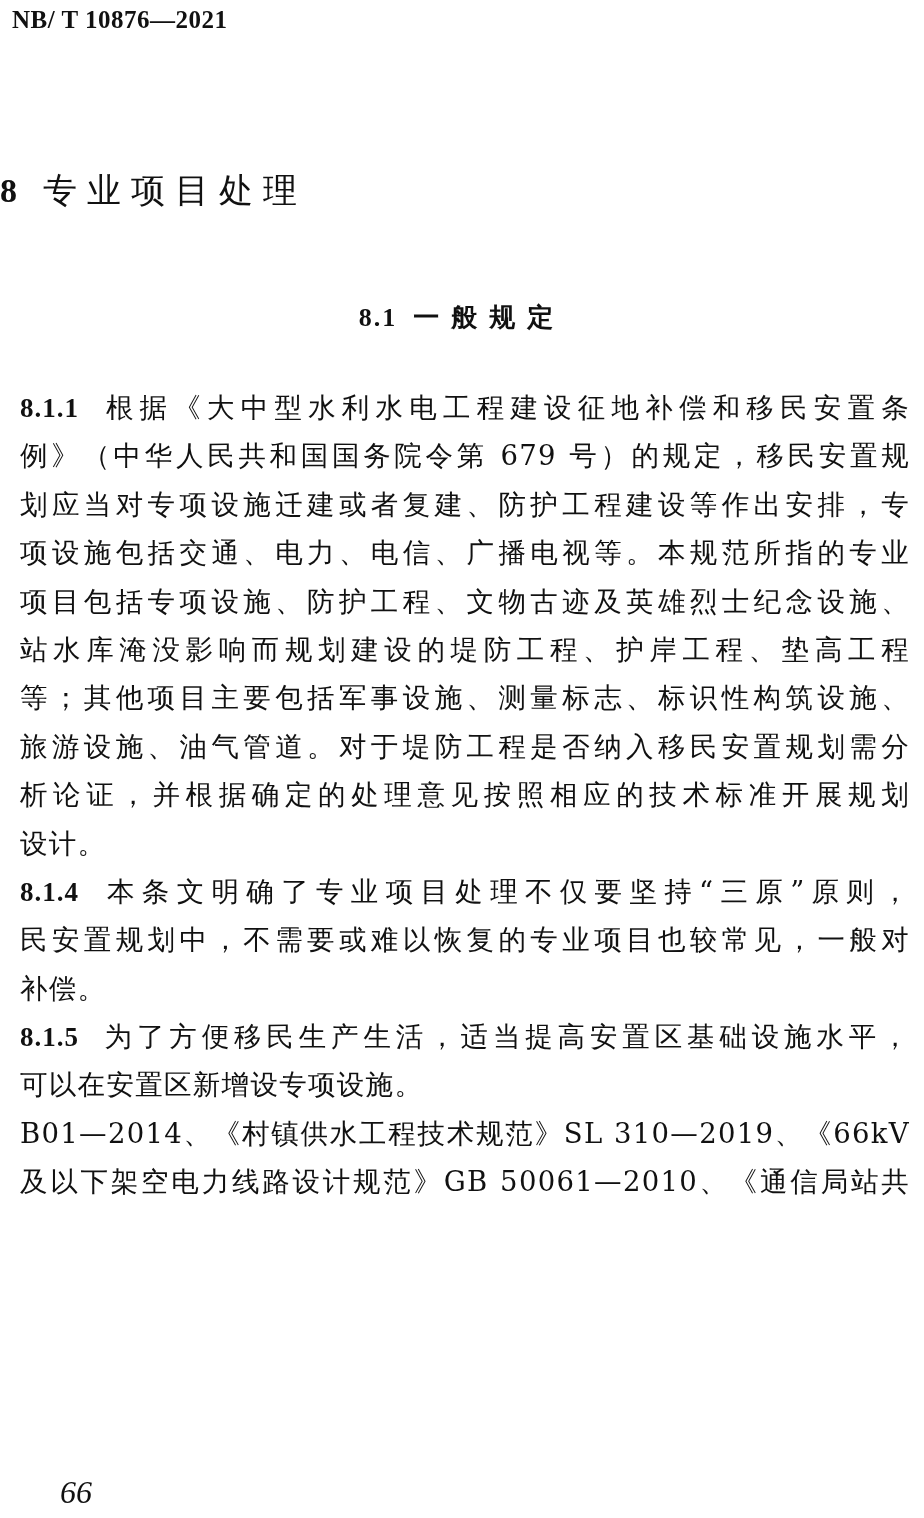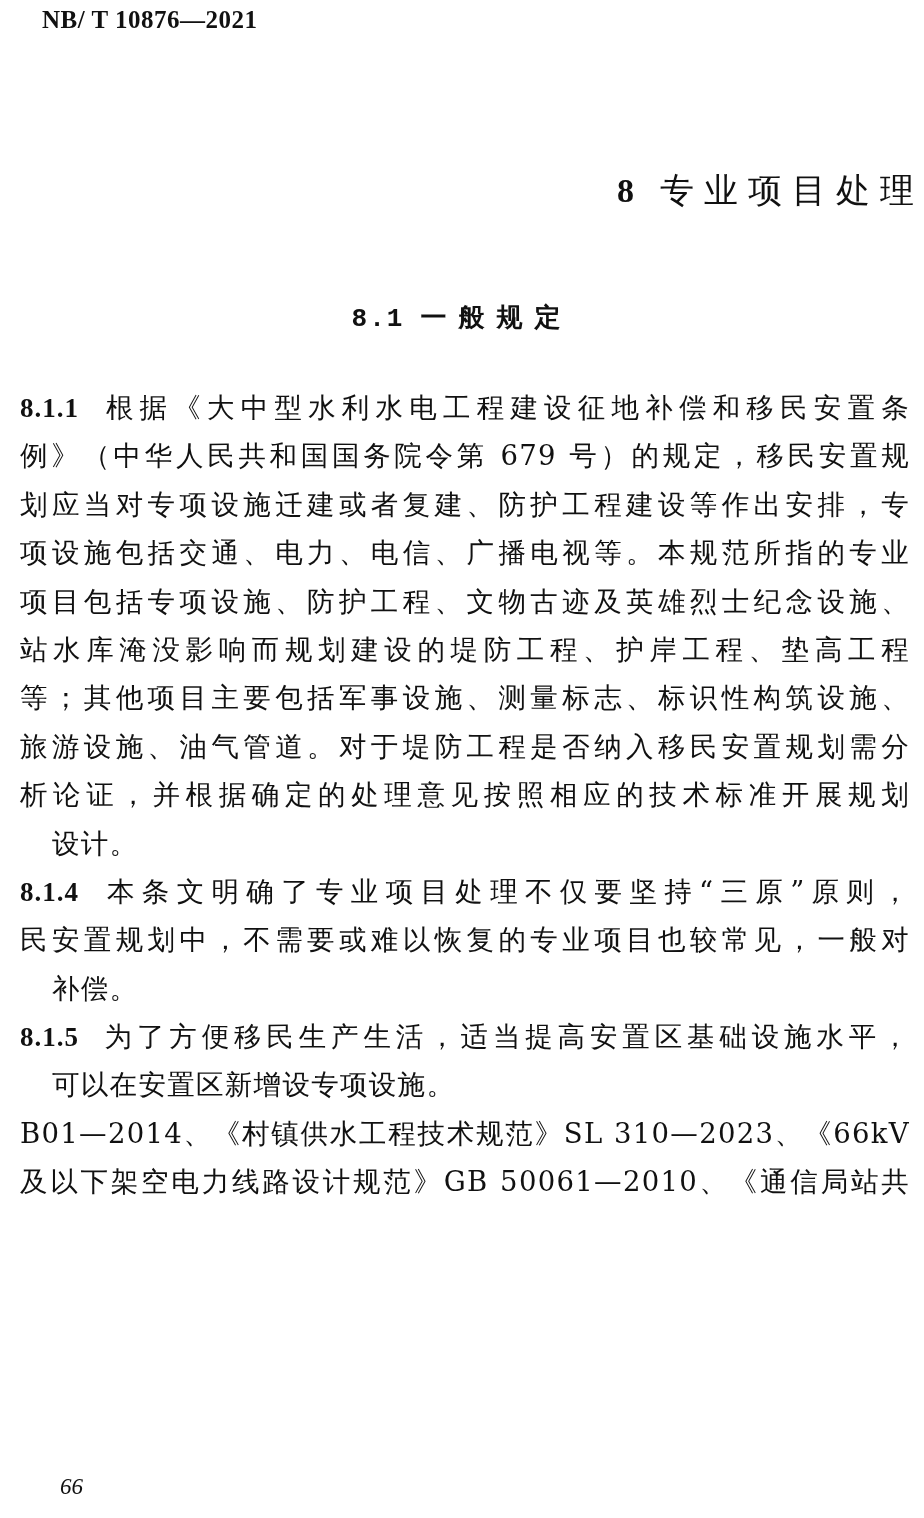--- a/index.html
+++ b/index.html
@@ -4,46 +4,46 @@
   <style>
     html, body { margin: 0; padding: 0; background: #ffffff; }
     body {
       width: 924px; height: 1518px; position: relative; overflow: hidden;
       color: #111111;
       font-family: "DejaVu Serif", "Liberation Serif", serif;
     }
     .header {
       position: absolute; left: 12px; top: 6px;
       font-family: "Liberation Serif", serif; font-weight: bold;
-      font-size: 25px; letter-spacing: 0.5px; color: #111; margin-left: 30px;
+      font-size: 25px; letter-spacing: 0.5px; color: #111;
     }
     .chapter-title {
       position: absolute; left: 0; width: 924px; top: 168px;
-      text-align: right; font-size: 34px; letter-spacing: 10px;
+      text-align: left; font-size: 34px; letter-spacing: 10px;
     }
     .chapter-title .num { font-family: "Liberation Serif", serif; font-weight: bold; margin-right: 26px; letter-spacing: 0; }
     .section-title {
       position: absolute; left: 0; width: 924px; top: 300px;
       text-align: center; font-size: 26px; font-weight: bold; letter-spacing: 12px;
     }
-    .section-title .num { font-family: Liberation Mono, monospace; letter-spacing: 2px; margin-right: 16px; text-align: right; }
+    .section-title .num { font-family: Liberation Serif, serif; letter-spacing: 2px; margin-right: 16px; text-align: right; }
     .body-text { position: absolute; left: 20px; top: 383px; width: 890px; }
     .line {
       height: 48.4px; line-height: 48.4px; font-size: 27.5px;
       white-space: nowrap; letter-spacing: 1.3px; text-align: justify;
       text-align-last: justify;
     }
-    .line.last { text-align-last: left; margin-left: 32px; }
+    .line.last { text-align-last: left; }
     .clause-no {
       font-family: "Liberation Serif", serif; font-weight: bold;
       font-size: 27px; margin-right: 22px; letter-spacing: 1px;
     }
     .page-number {
       position: absolute; left: 60px; top: 1474px;
-      font-family: "Liberation Serif", serif; font-style: italic; font-size: 23px;
+      font-family: "Liberation Serif", serif; font-style: italic; font-size: 32px;
     }
   </style>
 </head>
 <body>
 
 <div class="header">NB/ T 10876—2021</div>
 
 <div class="chapter-title">
   <span class="num">8</span><span>专业项目处理</span>
 </div>
@@ -65,17 +65,17 @@
   <div class="line">析论证，并根据确定的处理意见按照相应的技术标准开展规划</div>
   <div class="line last">设计。</div>
 
   <div class="line"><span class="clause-no">8.1.4</span><span>本条文明确了专业项目处理不仅要坚持“三原”原则，</span></div>
   <div class="line">民安置规划中，不需要或难以恢复的专业项目也较常见，一般对</div>
   <div class="line last">补偿。</div>
 
   <div class="line"><span class="clause-no">8.1.5</span><span>为了方便移民生产生活，适当提高安置区基础设施水平，</span></div>
   <div class="line last">可以在安置区新增设专项设施。</div>
 
-  <div class="line">B01—2014、《村镇供水工程技术规范》SL 310—2023、《66kV</div>
+  <div class="line">B01—2014、《村镇供水工程技术规范》SL 310—2019、《66kV</div>
   <div class="line">及以下架空电力线路设计规范》GB 50061—2010、《通信局站共</div>
 </div>
 
 <div class="page-number">66</div>
 
 </body></html>

